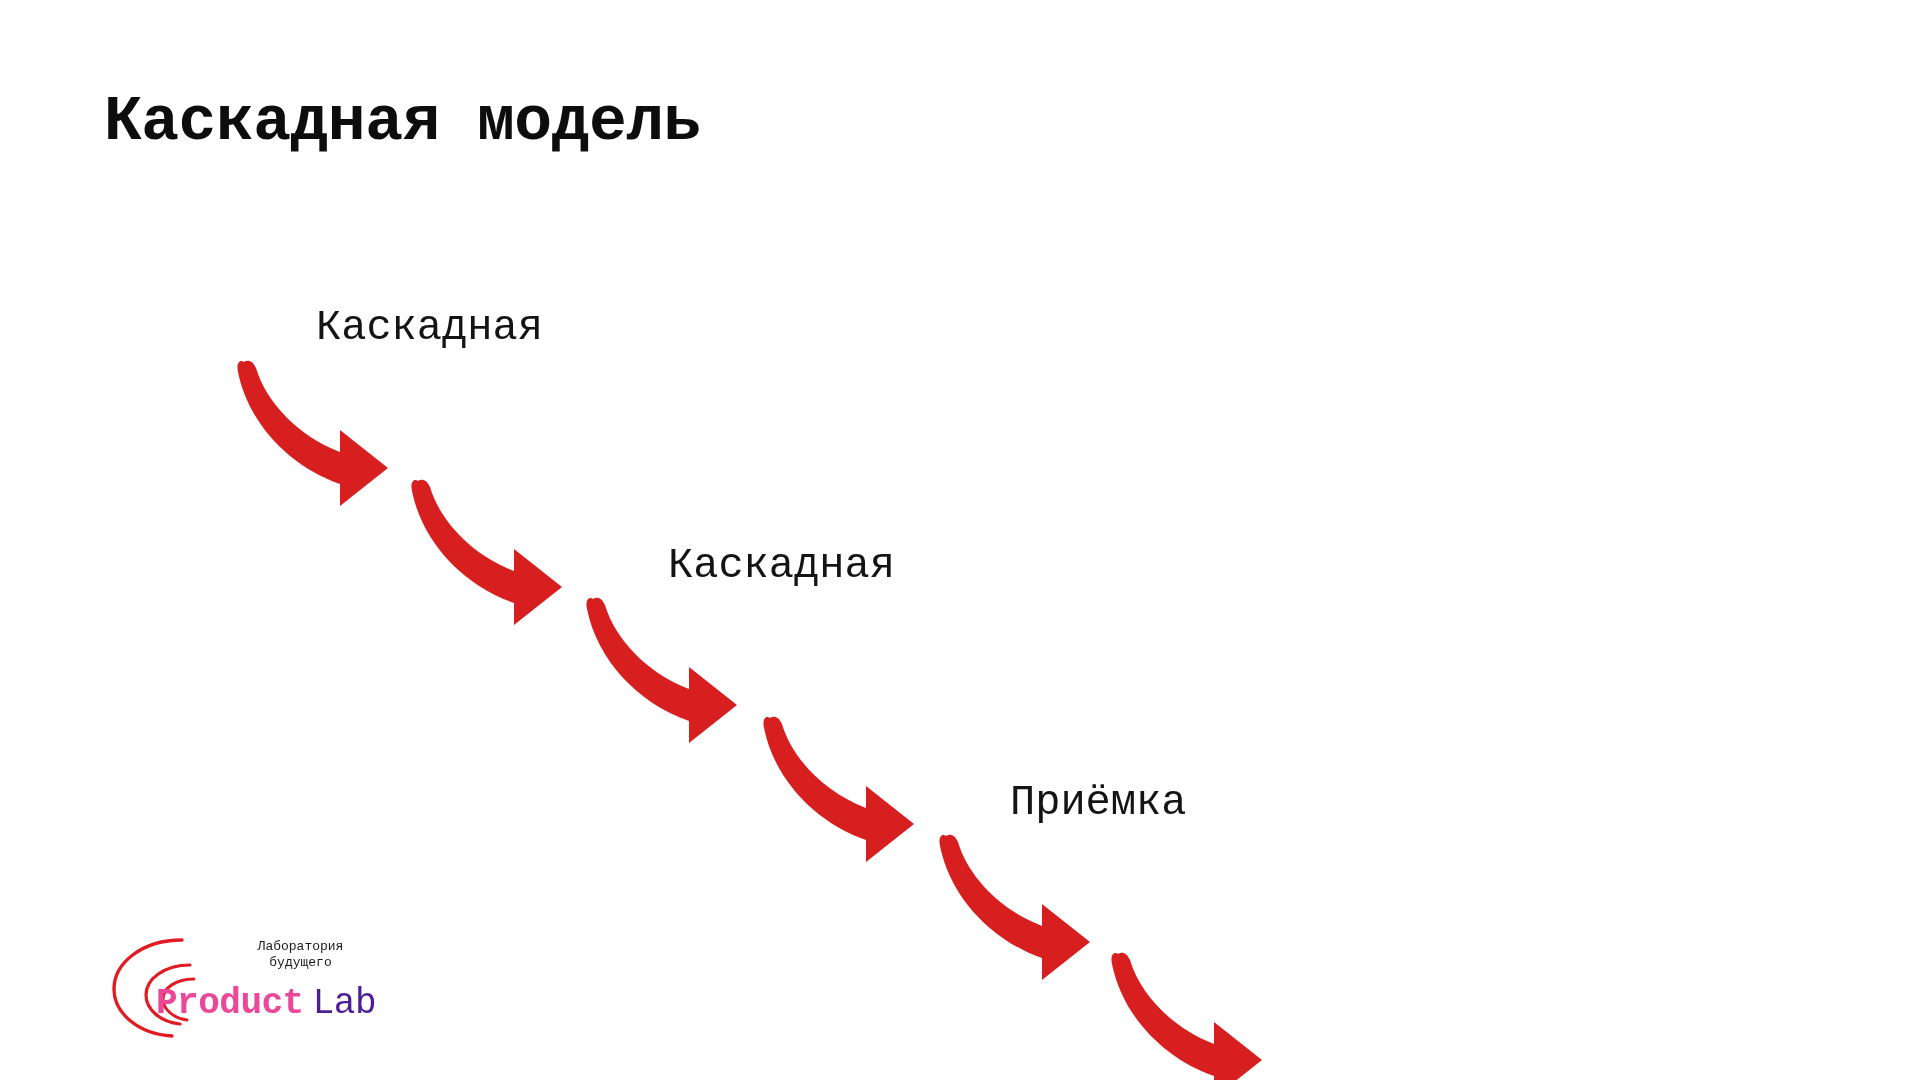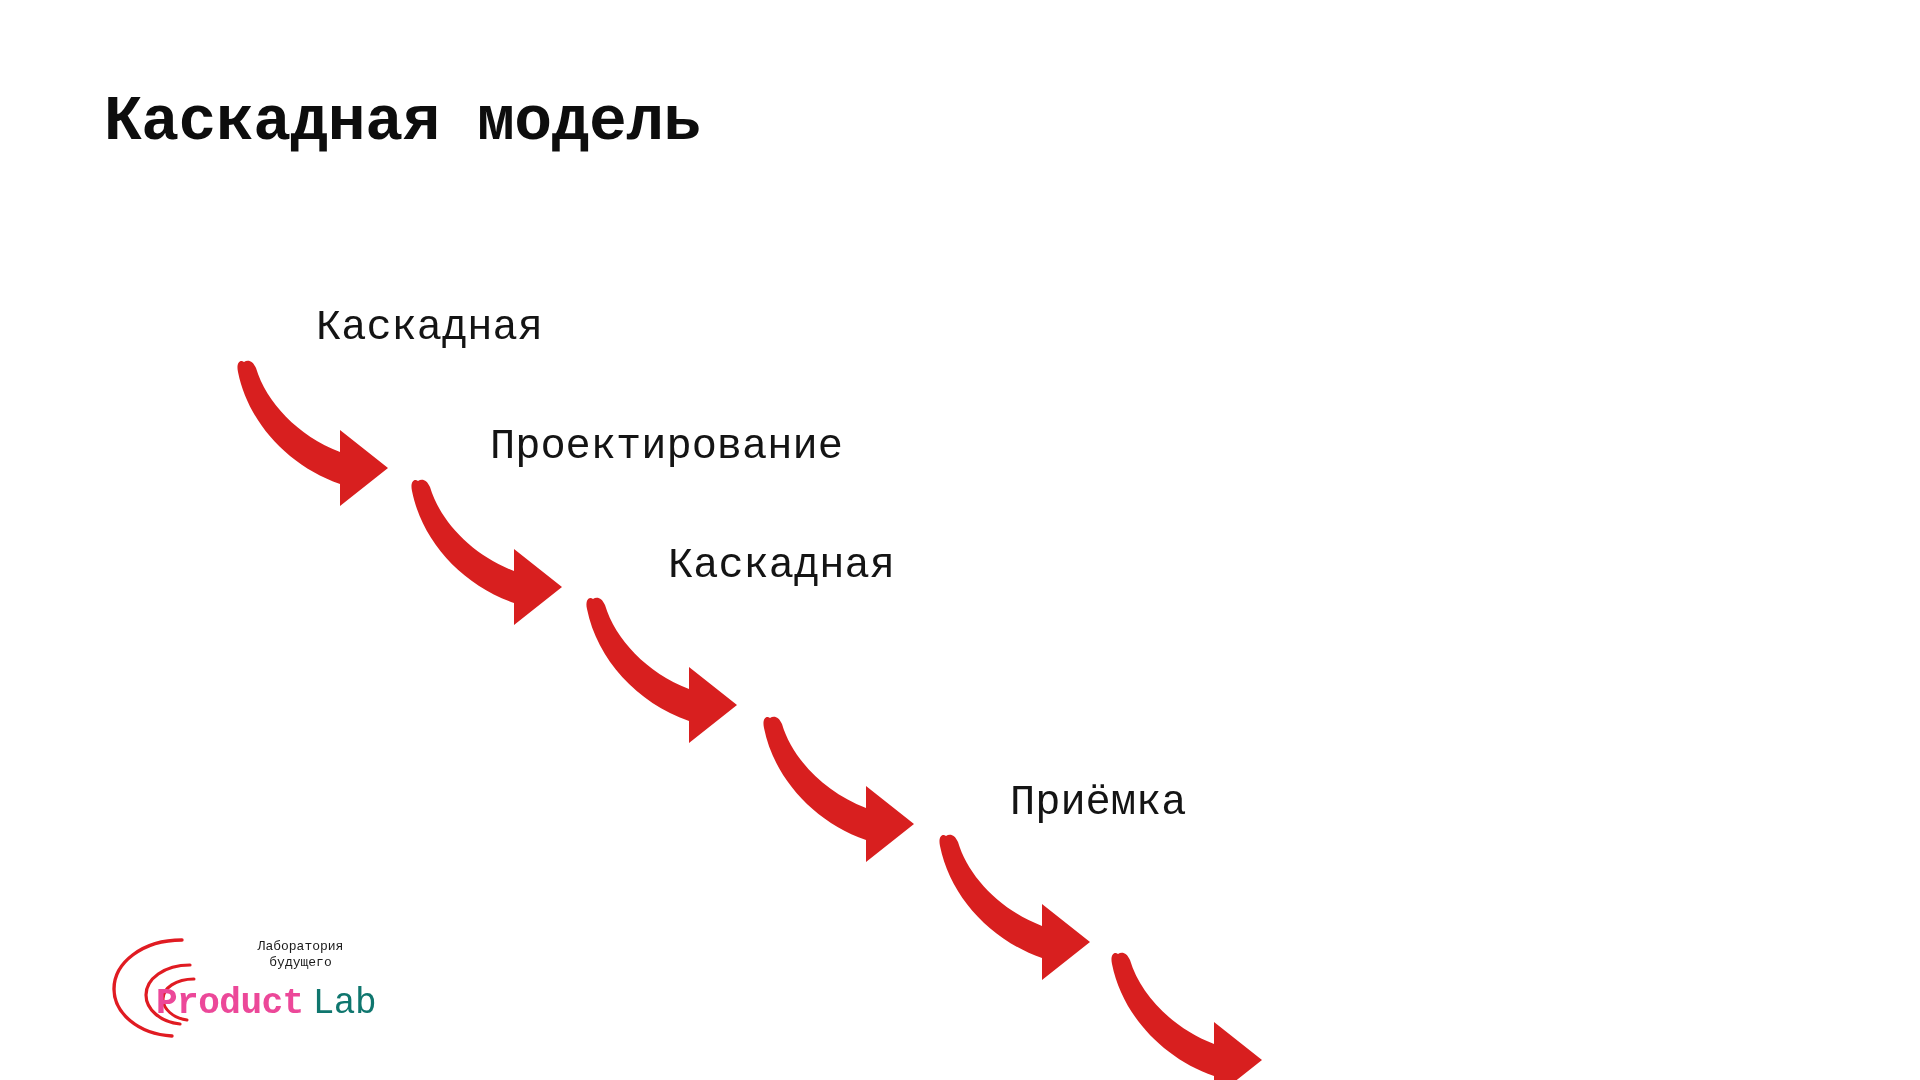--- a/index.html
+++ b/index.html
@@ -93,21 +93,20 @@
 </style>
 </head>
 <body>
 
 <div id="slide" style="background: rgb(255, 255, 255);">
 
   <div id="slide-title" style="color: rgb(13, 13, 13);">Каскадная модель</div>
 
   <div class="stage-label" style="left:316px; top:305px;">Каскадная</div>
 
-  <div class="stage-label" style="left:490px; top:424px;">Проектирование</div>
 
   <div class="stage-label" style="left:668px; top:543px;">Каскадная</div>
 
 
   <div class="stage-label" style="left:1010px; top:780px;">Приёмка</div>
 
 
   <div class="cascade-arrow" style="left:236px; top:356px;">
     <svg viewBox="0 0 190 170" xmlns="http://www.w3.org/2000/svg" aria-hidden="true">
       <path class="arrow-path" d="M8,6 C4,3 0,7 2,16 C12,66 52,110 104,128 L104,150 L152,112 L104,74 L104,96 C62,80 30,46 20,12 C17,5 12,3 8,6 Z" fill="#d81f1f"></path>
@@ -153,18 +152,18 @@
         <path d="M86,44 C68,44 55,53 55,64 C55,74 65,83 79,85" fill="none" stroke="#e01b22" stroke-width="3.0" stroke-linecap="round"></path>
       </svg>
     </div>
 
     <div id="logo-tagline">
       <div>Лаборатория</div>
       <div>будущего</div>
     </div>
 
     <div id="logo-wordmark">
-      <span id="logo-word-product" style="color: #ec4899;">Product</span><span id="logo-word-lab" style="color: #0f766e;">Lab</span>
+      <span id="logo-word-product" style="color: #ec4899;">Product</span><span id="logo-word-lab" style="color: #4c1d95;">Lab</span>
     </div>
 
   </div>
 
 </div>
 
 </body></html>

